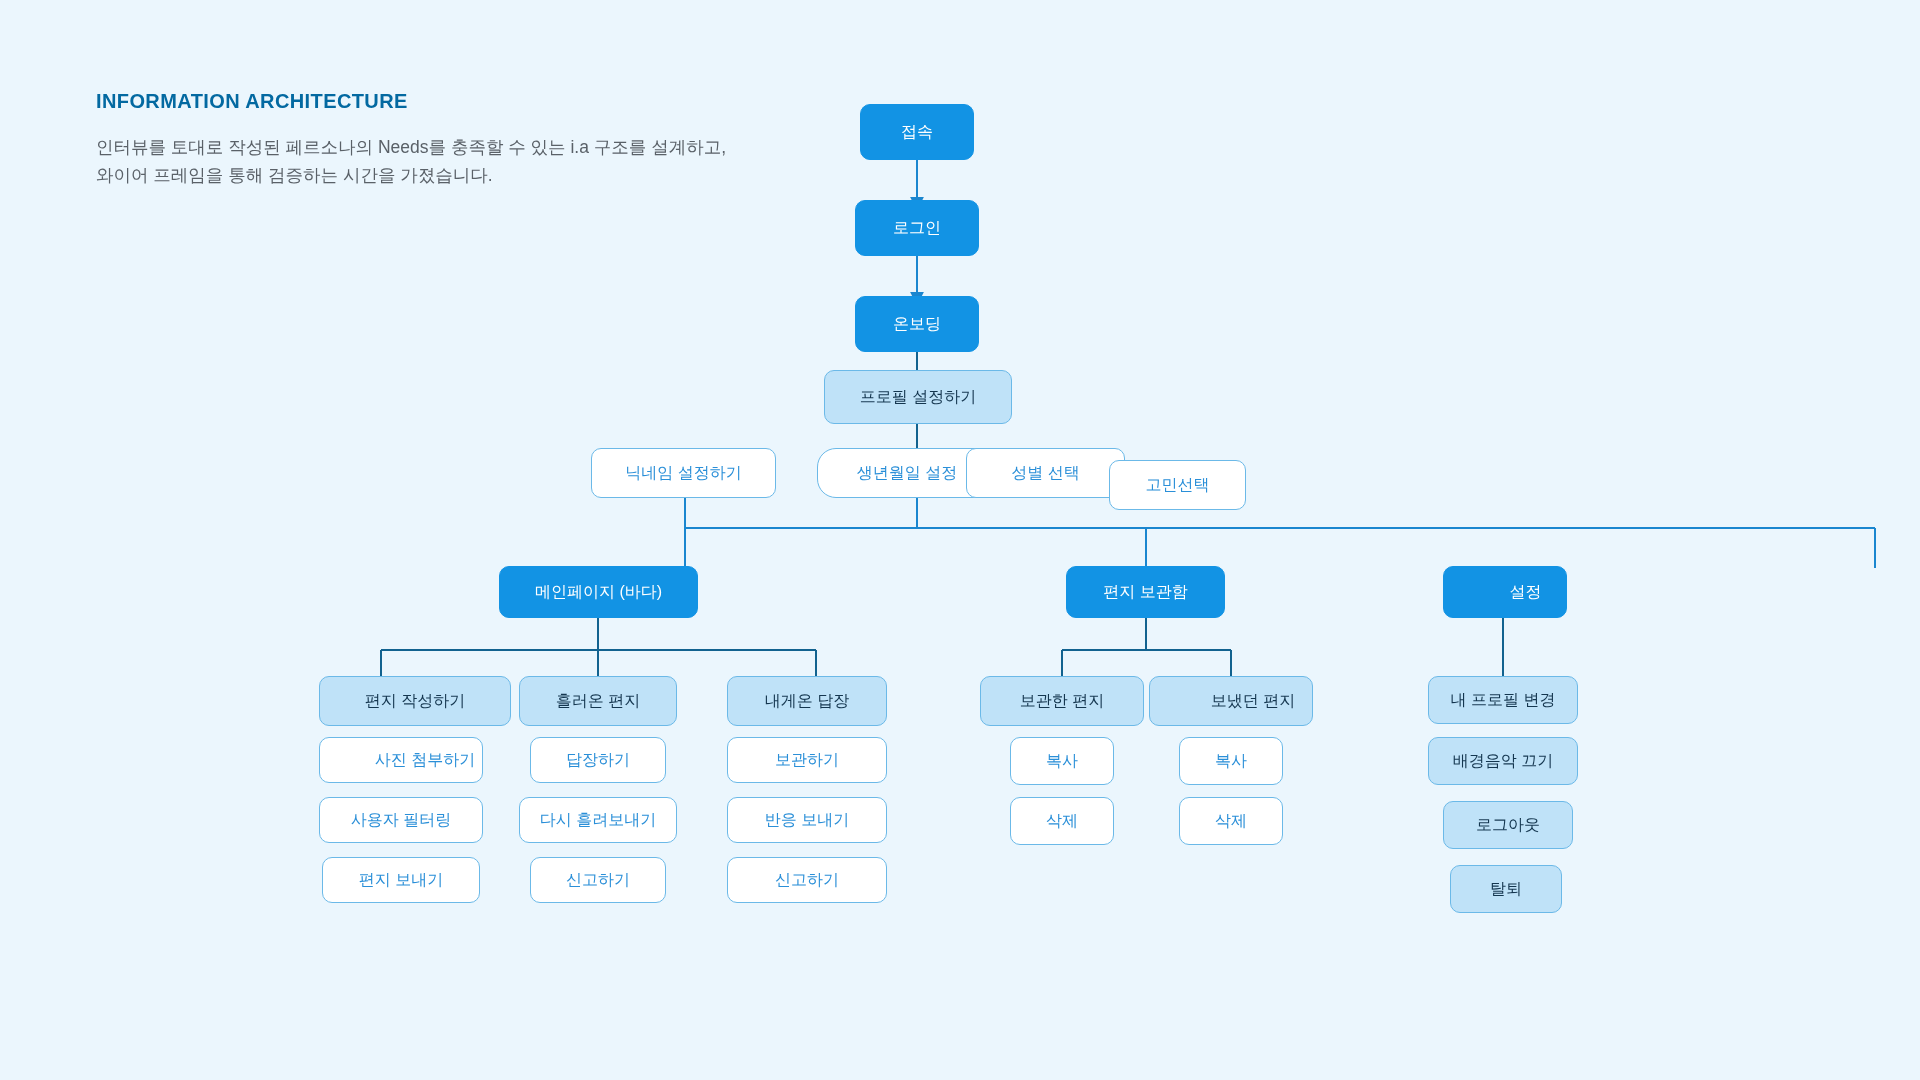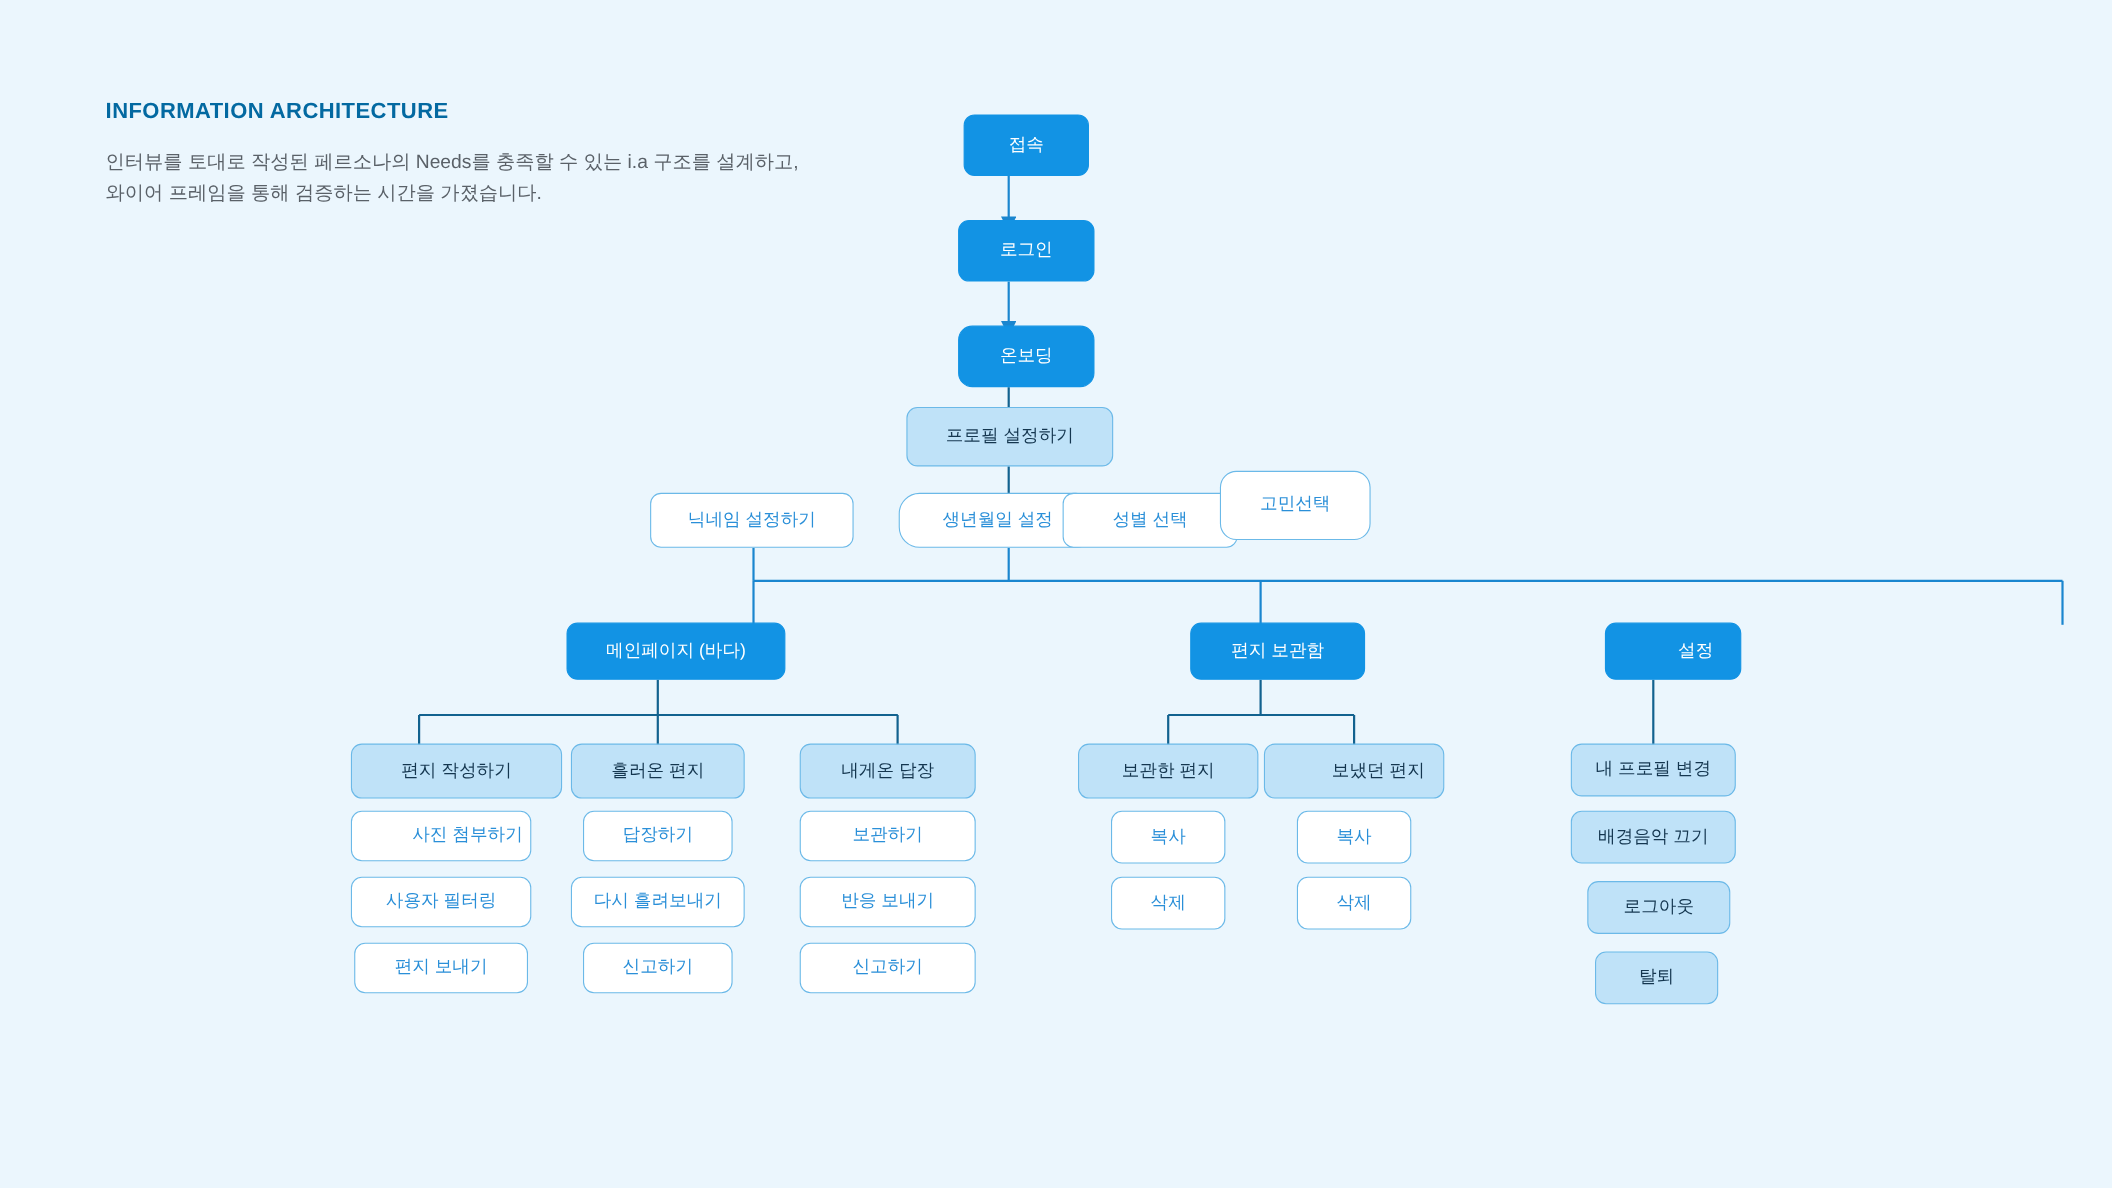--- a/index.html
+++ b/index.html
@@ -62,21 +62,20 @@
     border-radius: 10px;
     text-align: center;
     line-height: 1.15;
     white-space: nowrap;
   }
   .node.solid {
     background: #1293e4;
     color: #ffffff;
     border: 1px solid #1293e4;
     font-size: 16px;
-    margin-left: 16px;
   }
   .node.light {
     background: #bfe2f8;
     color: #14364f;
     border: 1px solid #6bb9e8;
     font-size: 16px;
   }
   .node.white {
     background: #ffffff;
     color: #2a8fd8;
@@ -145,38 +144,38 @@
   </svg>
 
   <div class="node solid" style="left:860px; top:104px; width:114px; height:56px;">
     <span>접속</span>
   </div>
 
   <div class="node solid" style="left:855px; top:200px; width:124px; height:56px;">
     <span>로그인</span>
   </div>
 
-  <div class="node solid" style="left:855px; top:296px; width:124px; height:56px;border-radius:13px;">
+  <div class="node solid" style="left:855px; top:296px; width:124px; height:56px;">
     <span>온보딩</span>
   </div>
 
   <div class="node white" style="left:591px; top:448px; width:185px; height:50px;">
     <span>닉네임 설정하기</span>
   </div>
 
   <div class="node light" style="left:824px; top:370px; width:188px; height:54px;">
     <span>프로필 설정하기</span>
   </div>
   <div class="node white" style="left:817px; top:448px; width:180px; height:50px;border-radius:19px;">
     <span>생년월일 설정</span>
   </div>
   <div class="node white" style="left:966px; top:448px; width:159px; height:50px;">
     <span>성별 선택</span>
   </div>
-  <div class="node white" style="left:1109px; top:428px; width:137px; height:63px;border-radius:15px;">
+  <div class="node white" style="left:1109px; top:460px; width:137px; height:50px;">
     <span>고민선택</span>
   </div>
 
   <div class="node solid" style="left:499px; top:566px; width:199px; height:52px;">
     <span>메인페이지 (바다)</span>
   </div>
 
   <div class="node solid" style="left:1066px; top:566px; width:159px; height:52px;">
     <span>편지 보관함</span>
   </div>

